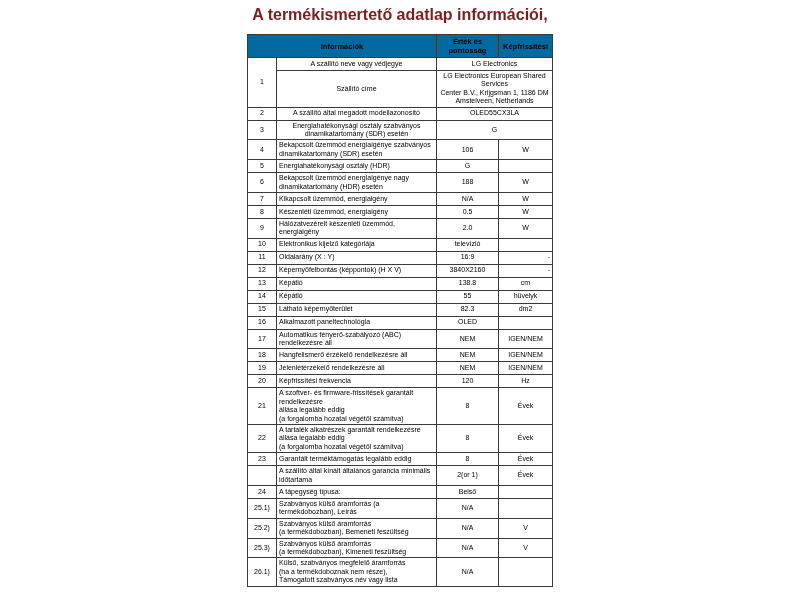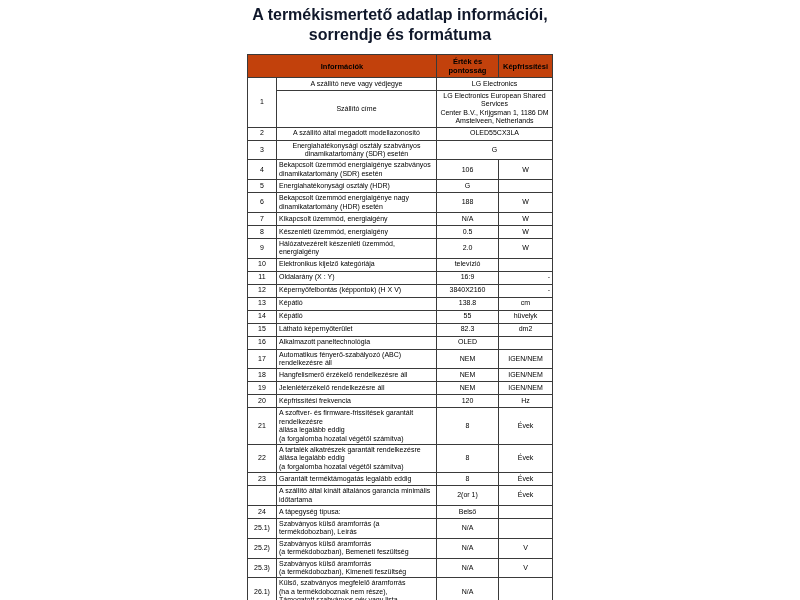--- a/index.html
+++ b/index.html
@@ -16,21 +16,21 @@
     width: 800px;
     height: 600px;
     position: relative;
   }
   .title {
     text-align: center;
     font-weight: bold;
     font-size: 16px;
     line-height: 1.25;
     margin: 5px 0 9px 0;
-    color: #0f172a;
+    color: #7f1d1d;
   }
   table.datasheet {
     border-collapse: collapse;
     margin: 0 auto;
     width: 305px;
     table-layout: fixed;
   }
   table.datasheet col.c-num  { width: 29px; }
   table.datasheet col.c-info { width: 160px; }
   table.datasheet col.c-val  { width: 62px; }
@@ -38,41 +38,40 @@
   table.datasheet th,
   table.datasheet td {
     border: 1px solid #3a3a3a;
     font-size: 7px;
     line-height: 1.2;
     padding: 1px 2px;
     vertical-align: middle;
     overflow: hidden;
   }
   table.datasheet th {
-    background: #c2410c;
+    background: #0369a1;
     font-weight: bold;
     font-size: 7.5px;
     text-align: center;
     height: 20px;
   }
   td.num   { text-align: center; }
   td.label { text-align: left; white-space: pre-line; }
   td.label.center { text-align: center; }
   td.value { text-align: center; white-space: pre-line; }
   td.unit  { text-align: center; }
   td.unit.right { text-align: right; }
   tr.single td { height: 10px; }
 </style>
 </head>
 <body>
 
 <div class="page">
   <div class="title">
     <span>A termékismertető adatlap információi,</span><br>
-    <span>sorrendje és formátuma</span>
   </div>
 
   <table class="datasheet">
     <colgroup>
       <col class="c-num">
         <col class="c-info">
         <col class="c-val">
         <col class="c-unit">
     </colgroup>
     <thead>

